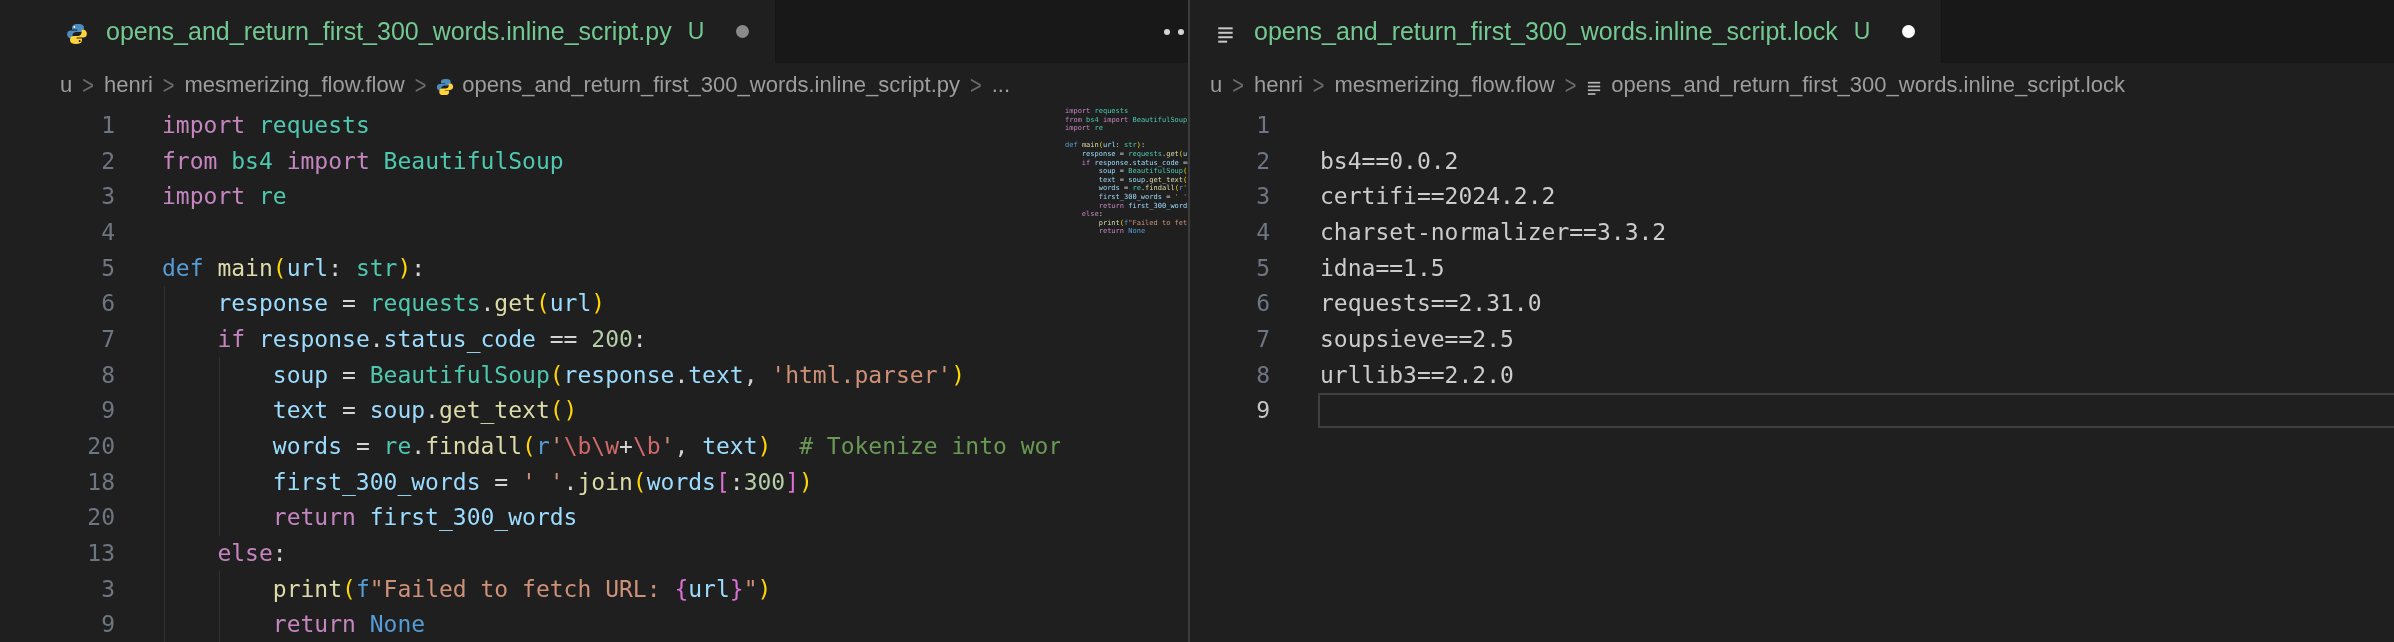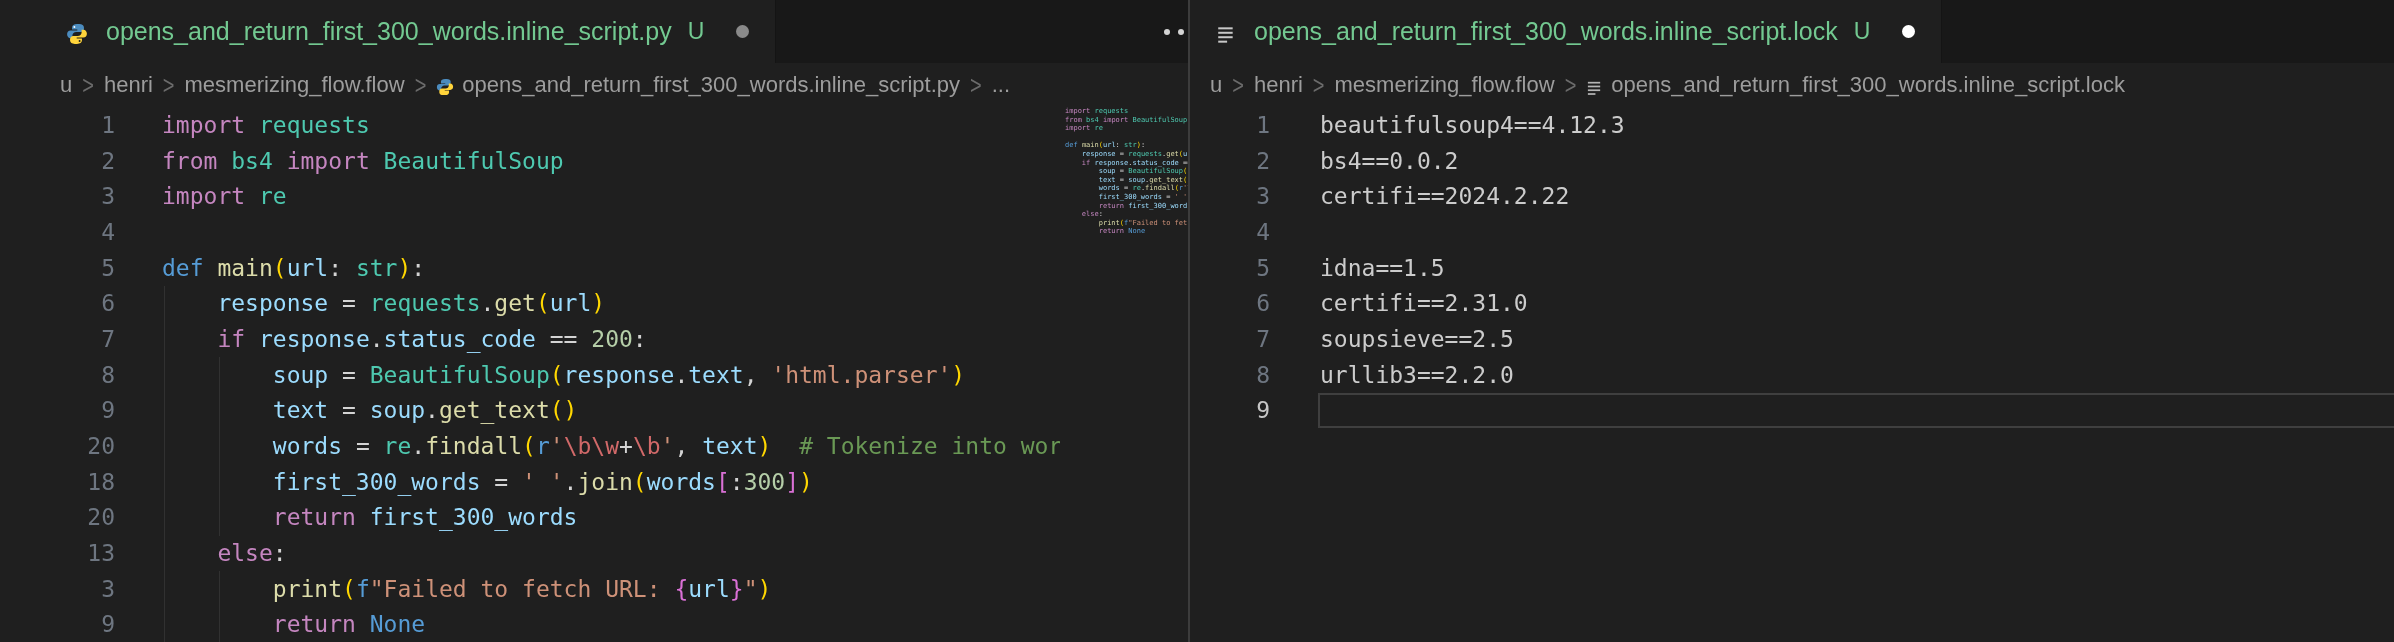--- a/index.html
+++ b/index.html
@@ -216,40 +216,40 @@
             <rect x="2" y="15" width="8" height="1.8" fill="#b5b5b5"></rect>
           </svg>
         </span>
         <span class="crumb">opens_and_return_first_300_words.inline_script.lock</span>
       </div>
 
     <div class="editor">
       <div id="right-code">
           <div class="row">
             <div class="ln">1</div>
-            <span class="src">beautifulsoup4==4.12.3</span>
           </div>
           <div class="row">
             <div class="ln">2</div>
             <span class="src">bs4==0.0.2</span>
           </div>
           <div class="row">
             <div class="ln">3</div>
-            <span class="src">certifi==2024.2.22</span>
+            <span class="src">certifi==2024.2.2</span>
           </div>
           <div class="row">
             <div class="ln">4</div>
+            <span class="src">charset-normalizer==3.3.2</span>
           </div>
           <div class="row">
             <div class="ln">5</div>
             <span class="src">idna==1.5</span>
           </div>
           <div class="row">
             <div class="ln">6</div>
-            <span class="src">certifi==2.31.0</span>
+            <span class="src">requests==2.31.0</span>
           </div>
           <div class="row">
             <div class="ln">7</div>
             <span class="src">soupsieve==2.5</span>
           </div>
           <div class="row">
             <div class="ln">8</div>
             <span class="src">urllib3==2.2.0</span>
           </div>
           <div class="row">

